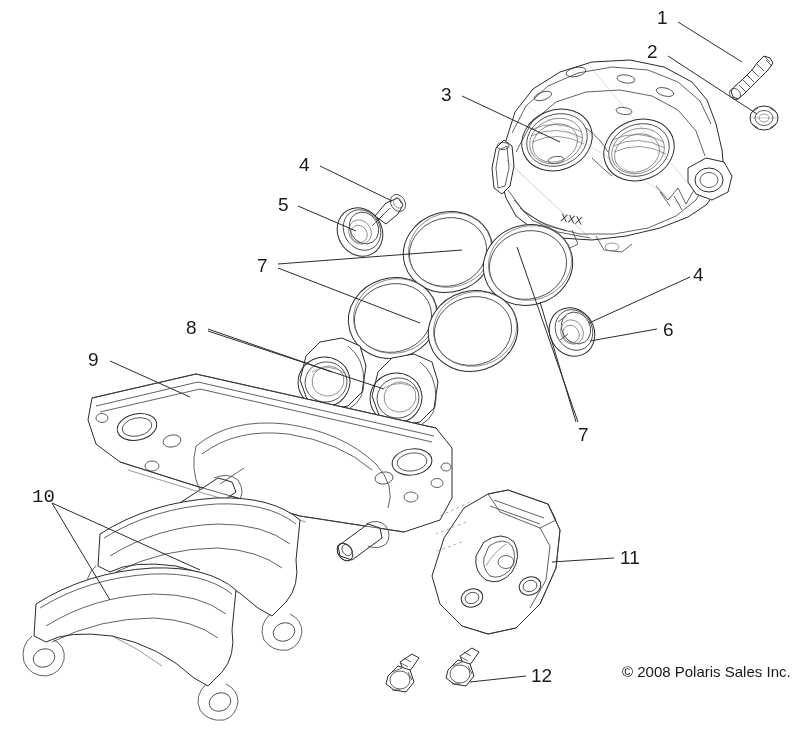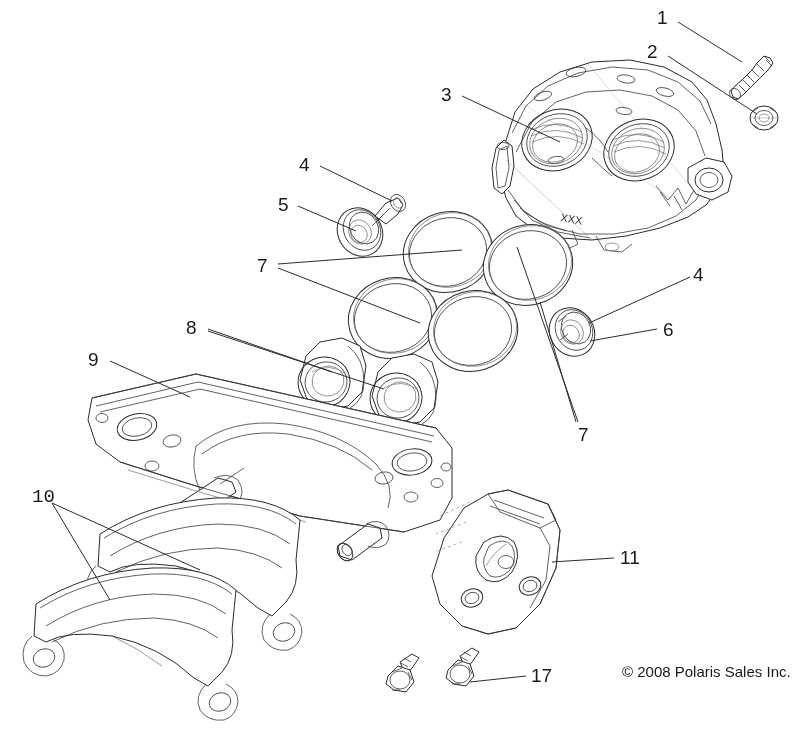--- a/index.html
+++ b/index.html
@@ -347,17 +347,17 @@
   <div class="callout-label" style="left:299px; top:155px;">4</div>
   <div class="callout-label" style="left:278px; top:195px;">5</div>
   <div class="callout-label" style="left:663px; top:320px;">6</div>
   <div class="callout-label" style="left:693px; top:265px;">4</div>
   <div class="callout-label" style="left:257px; top:256px;">7</div>
   <div class="callout-label" style="left:578px; top:425px;">7</div>
   <div class="callout-label" style="left:186px; top:318px;">8</div>
   <div class="callout-label" style="left:88px; top:350px;">9</div>
   <div class="callout-label" style="left:32px; top:488px;font-family:Liberation Mono, monospace;">10</div>
   <div class="callout-label" style="left:620px; top:548px;">11</div>
-  <div class="callout-label" style="left:531px; top:666px;">17</div>
+  <div class="callout-label" style="left:531px; top:666px;">12</div>
 
   <div id="copyright-notice">© 2008 Polaris Sales Inc.</div>
 
 </div>
 
 </body></html>

